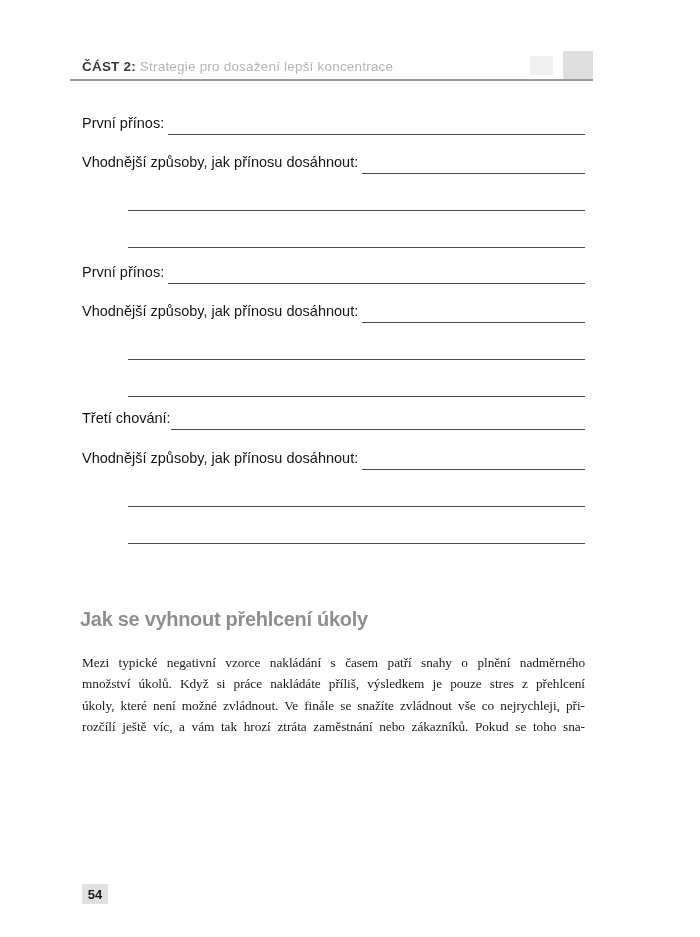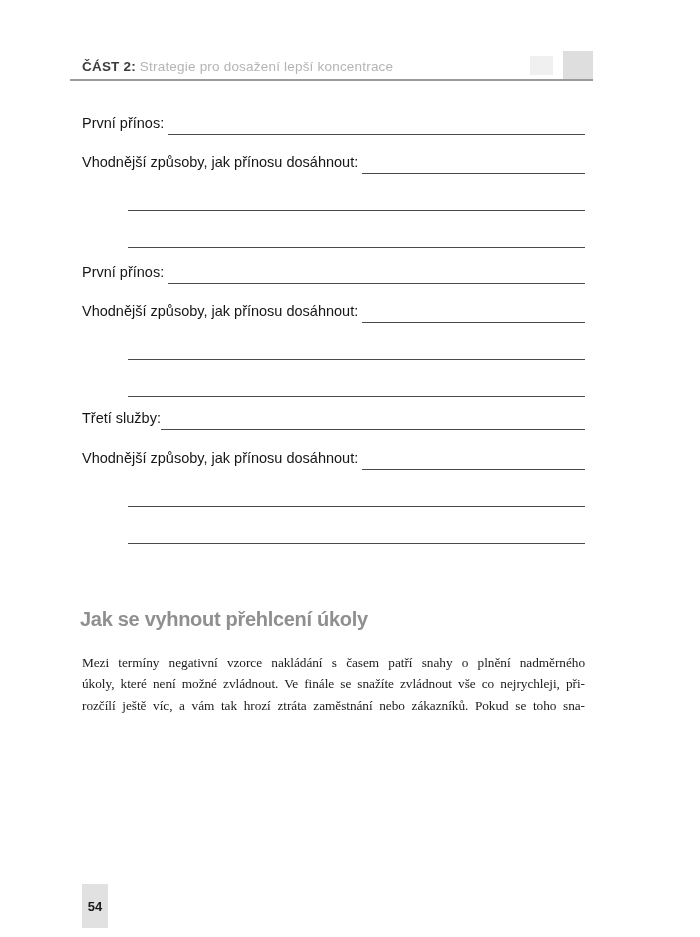--- a/index.html
+++ b/index.html
@@ -72,21 +72,21 @@
     letter-spacing:-0.05px;
   }
   .body-line{
     text-align:justify;
     text-align-last:justify;
     height:21.4px;overflow:hidden;white-space:normal;
   }
   .body-line.last{text-align-last:left;}
   
   .page-number-box{
-    position:absolute;left:82px;top:884px;width:26px;height:44px;
+    position:absolute;left:82px;top:884px;width:26px;height:20px;
     background:var(--c-footer-bg);
     display:flex;align-items:center;justify-content:center;
     font-size:13px;font-weight:bold;color:#1a1a1a;
   }
 </style>
 </head>
 <body>
 
 <div class="page">
 
@@ -114,35 +114,36 @@
     <span class="fill-line"></span>
   </div>
   <div class="fill-row" style="top:301px">
     <span class="lbl">Vhodnější způsoby, jak přínosu dosáhnout:</span>
     <span class="fill-line"></span>
   </div>
   <div class="blank-line" style="top:359px"></div>
   <div class="blank-line" style="top:396px"></div>
 
   <div class="fill-row" style="top:408px">
-    <span class="lbl" style="padding-right:0">Třetí služby:</span>
+    <span class="lbl" style="padding-right:0">Třetí chování:</span>
     <span class="fill-line"></span>
   </div>
   <div class="fill-row" style="top:448px">
     <span class="lbl">Vhodnější způsoby, jak přínosu dosáhnout:</span>
     <span class="fill-line"></span>
   </div>
   <div class="blank-line" style="top:506px"></div>
   <div class="blank-line" style="top:543px"></div>
 
 
   <div class="section-heading">Jak se vyhnout přehlcení úkoly</div>
 
   <div class="body-block">
-    <div class="body-line">Mezi termíny negativní vzorce nakládání s časem patří snahy o plnění nadměrného</div>
+    <div class="body-line">Mezi typické negativní vzorce nakládání s časem patří snahy o plnění nadměrného</div>
+    <div class="body-line">množství úkolů. Když si práce nakládáte příliš, výsledkem je pouze stres z přehlcení</div>
     <div class="body-line">úkoly, které není možné zvládnout. Ve finále se snažíte zvládnout vše co nejrychleji, při-</div>
     <div class="body-line">rozčílí ještě víc, a vám tak hrozí ztráta zaměstnání nebo zákazníků. Pokud se toho sna-</div>
   </div>
 
   <div class="page-number-box">
     <span>54</span>
   </div>
 
 </div>
 

